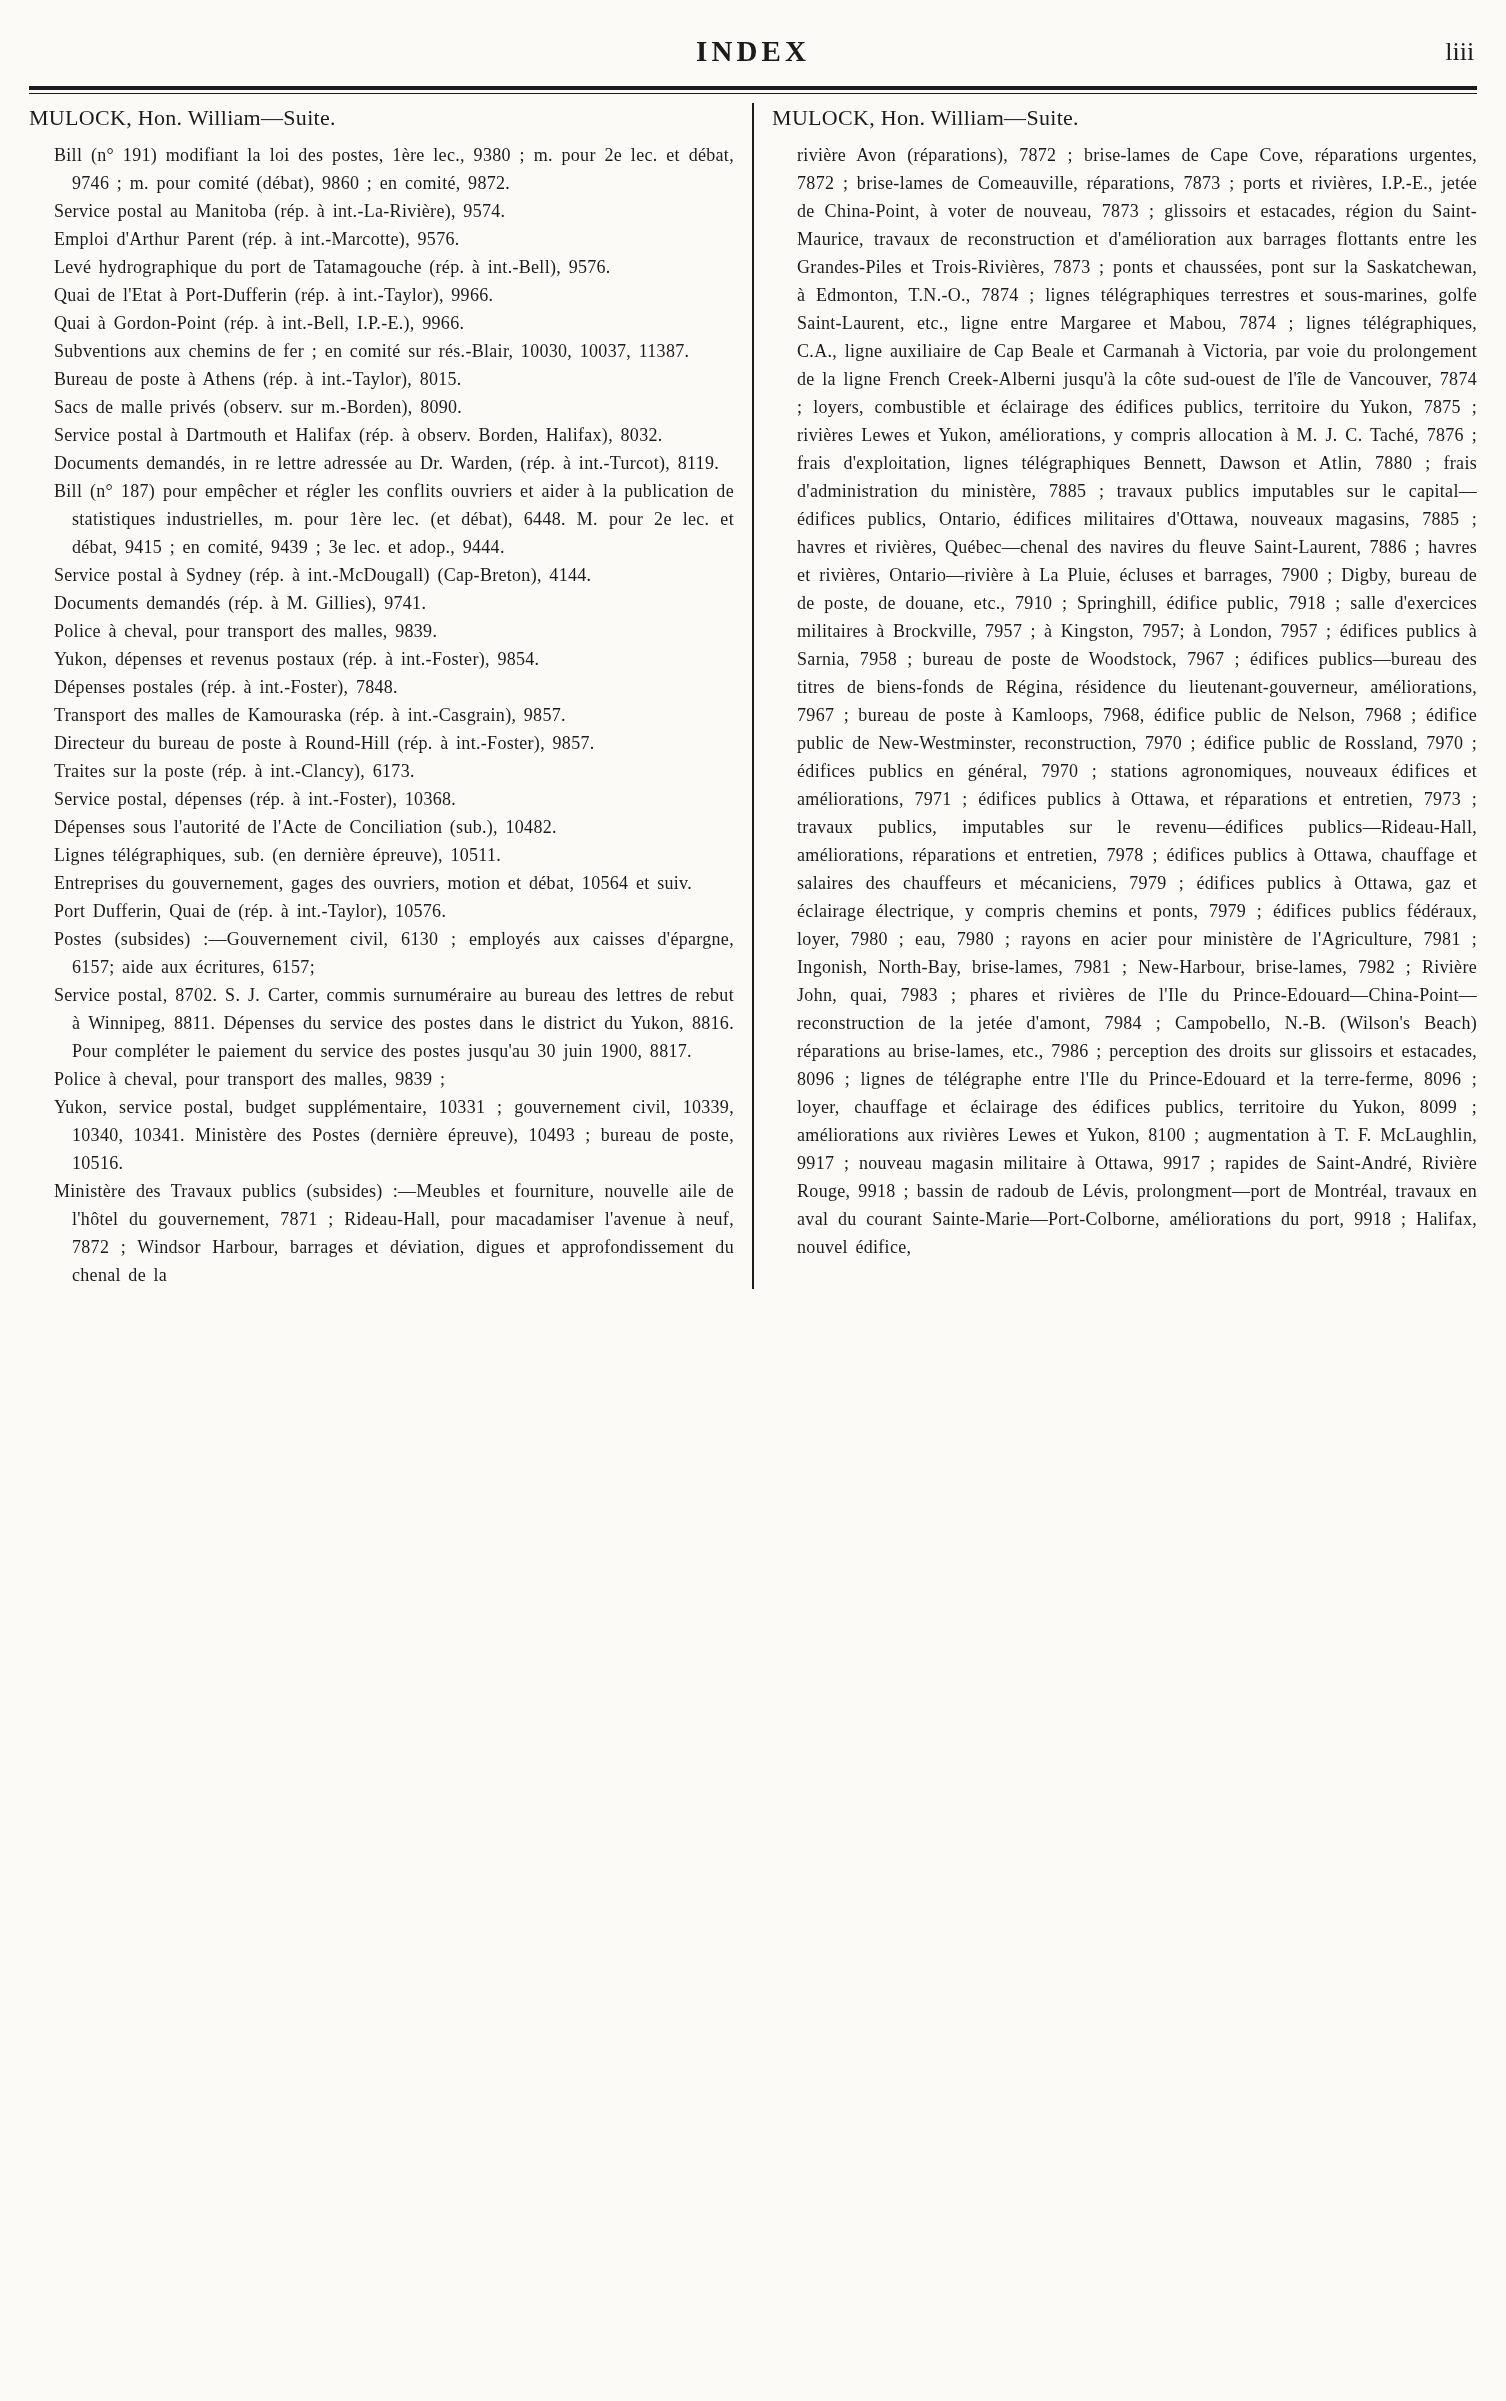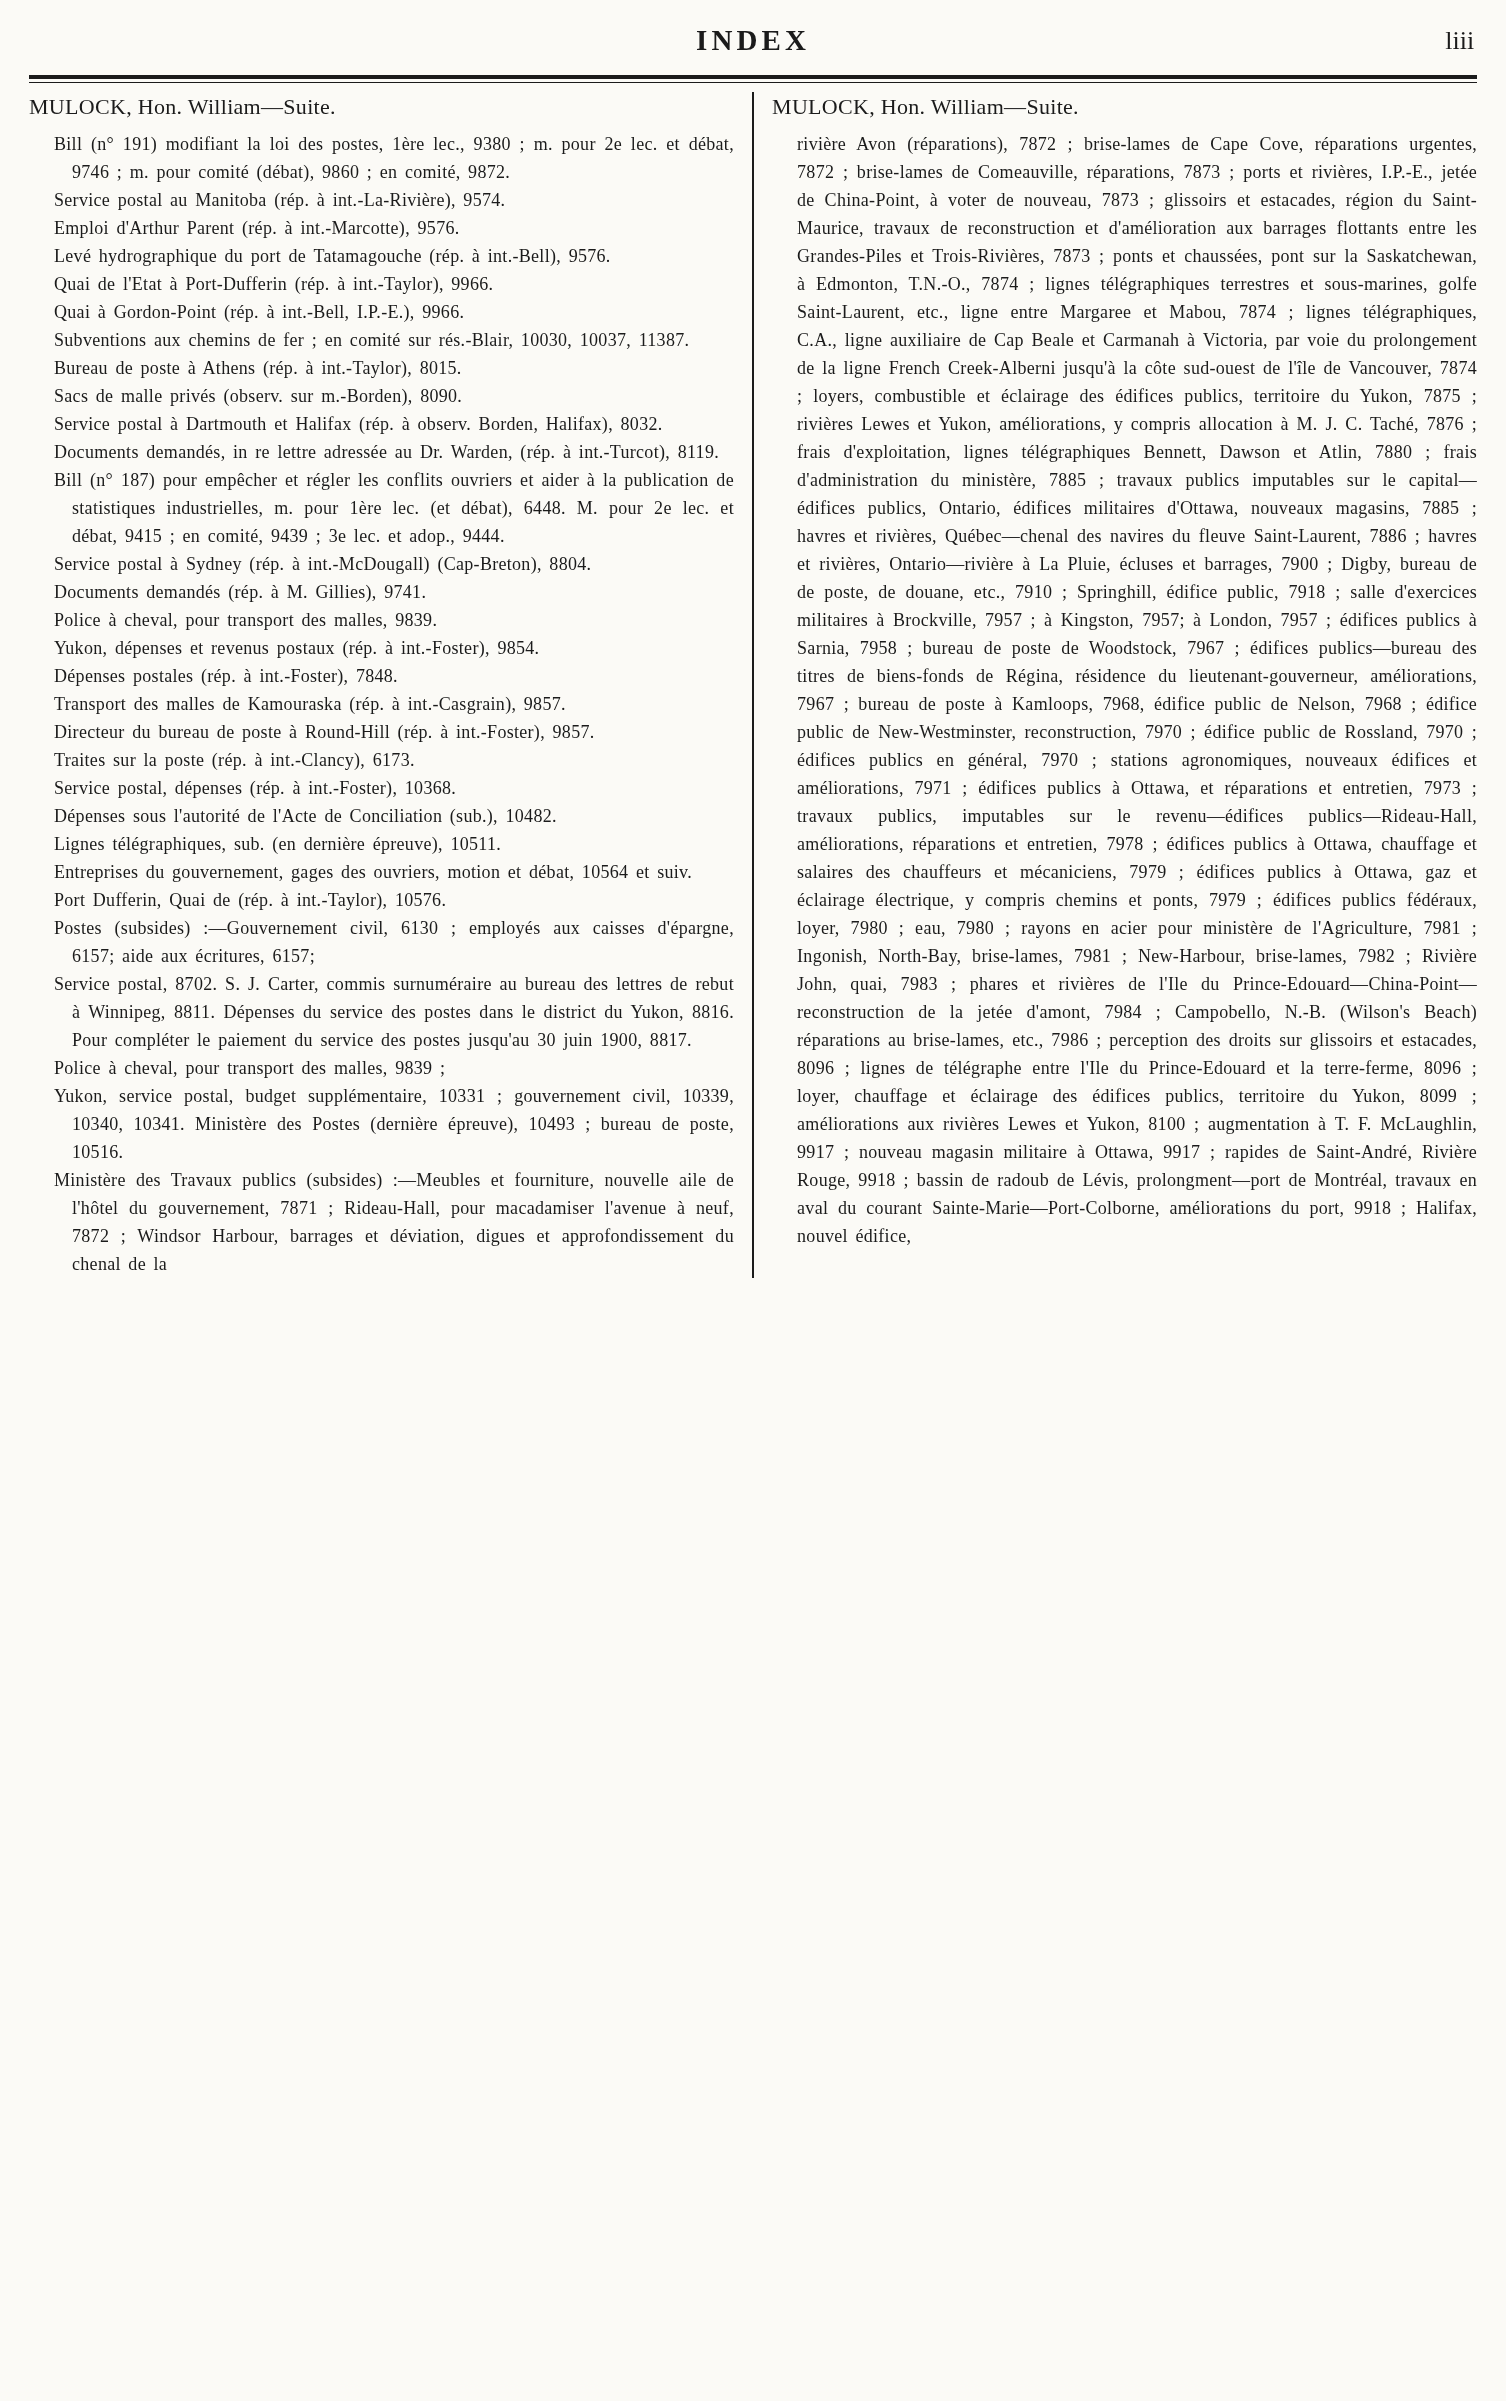--- a/index.html
+++ b/index.html
@@ -22,20 +22,21 @@
   }
   .header{
     position:relative;
     height:40px;
   }
   .page-title{
     text-align:center;
     font-size:29px;
     font-weight:bold;
     letter-spacing:4.1px;
+    margin-top:11px;
   }
   .page-number{
     position:absolute;
     right:2.8px;
     top:2.8px;
     font-size:26px;
     text-align:center;
   }
   .double-rule{
     margin-top:11px;
@@ -102,21 +103,21 @@
           <p class="entry">Emploi d'Arthur Parent (rép. à int.-Marcotte), 9576.</p>
           <p class="entry">Levé hydrographique du port de Tatamagouche (rép. à int.-Bell), 9576.</p>
           <p class="entry">Quai de l'Etat à Port-Dufferin (rép. à int.-Taylor), 9966.</p>
           <p class="entry">Quai à Gordon-Point (rép. à int.-Bell, I.P.-E.), 9966.</p>
           <p class="entry">Subventions aux chemins de fer ; en comité sur rés.-Blair, 10030, 10037, 11387.</p>
           <p class="entry">Bureau de poste à Athens (rép. à int.-Taylor), 8015.</p>
           <p class="entry">Sacs de malle privés (observ. sur m.-Borden), 8090.</p>
           <p class="entry">Service postal à Dartmouth et Halifax (rép. à observ. Borden, Halifax), 8032.</p>
           <p class="entry">Documents demandés, in re lettre adressée au Dr. Warden, (rép. à int.-Turcot), 8119.</p>
           <p class="entry">Bill (n° 187) pour empêcher et régler les conflits ouvriers et aider à la publication de statistiques industrielles, m. pour 1ère lec. (et débat), 6448. M. pour 2e lec. et débat, 9415 ; en comité, 9439 ; 3e lec. et adop., 9444.</p>
-          <p class="entry">Service postal à Sydney (rép. à int.-McDougall) (Cap-Breton), 8804.</p>
+          <p class="entry">Service postal à Sydney (rép. à int.-McDougall) (Cap-Breton), 4144.</p>
           <p class="entry">Documents demandés (rép. à M. Gillies), 9741.</p>
           <p class="entry">Police à cheval, pour transport des malles, 9839.</p>
           <p class="entry">Yukon, dépenses et revenus postaux (rép. à int.-Foster), 9854.</p>
           <p class="entry">Dépenses postales (rép. à int.-Foster), 7848.</p>
           <p class="entry">Transport des malles de Kamouraska (rép. à int.-Casgrain), 9857.</p>
           <p class="entry">Directeur du bureau de poste à Round-Hill (rép. à int.-Foster), 9857.</p>
           <p class="entry">Traites sur la poste (rép. à int.-Clancy), 6173.</p>
           <p class="entry">Service postal, dépenses (rép. à int.-Foster), 10368.</p>
           <p class="entry">Dépenses sous l'autorité de l'Acte de Conciliation (sub.), 10482.</p>
           <p class="entry">Lignes télégraphiques, sub. (en dernière épreuve), 10511.</p>

